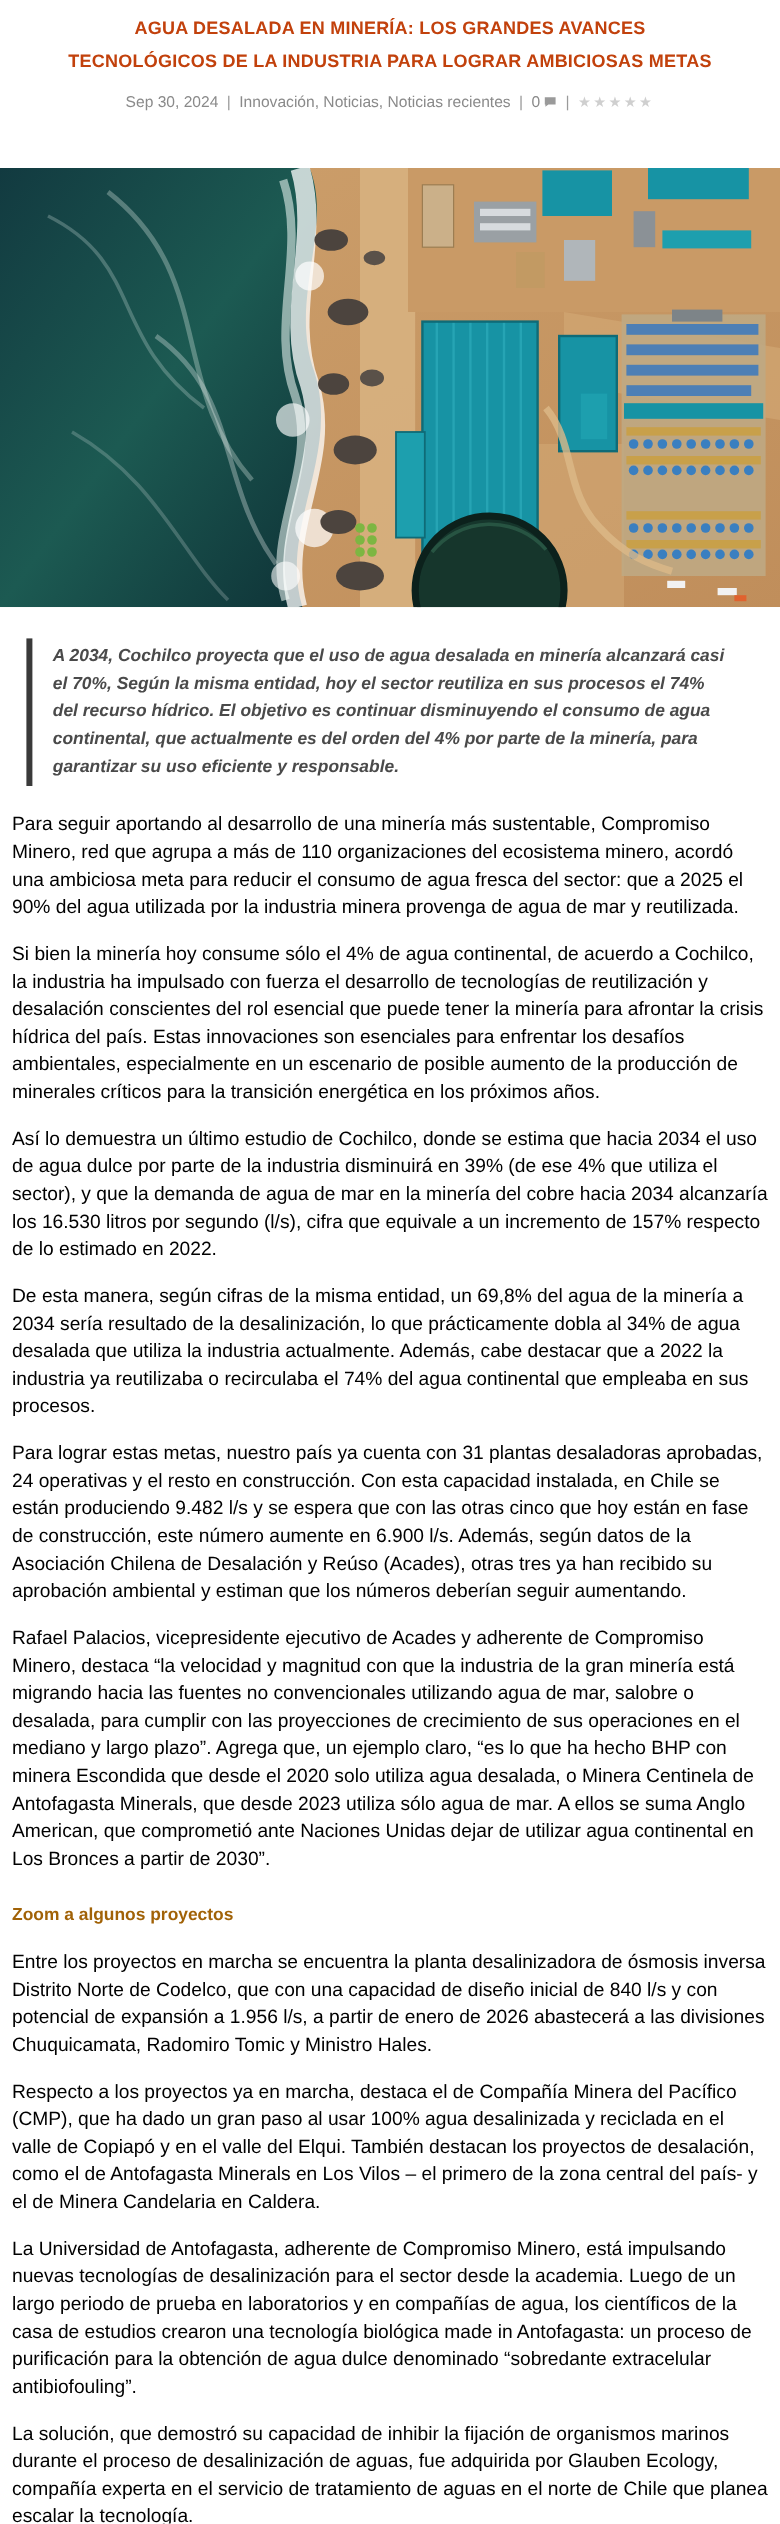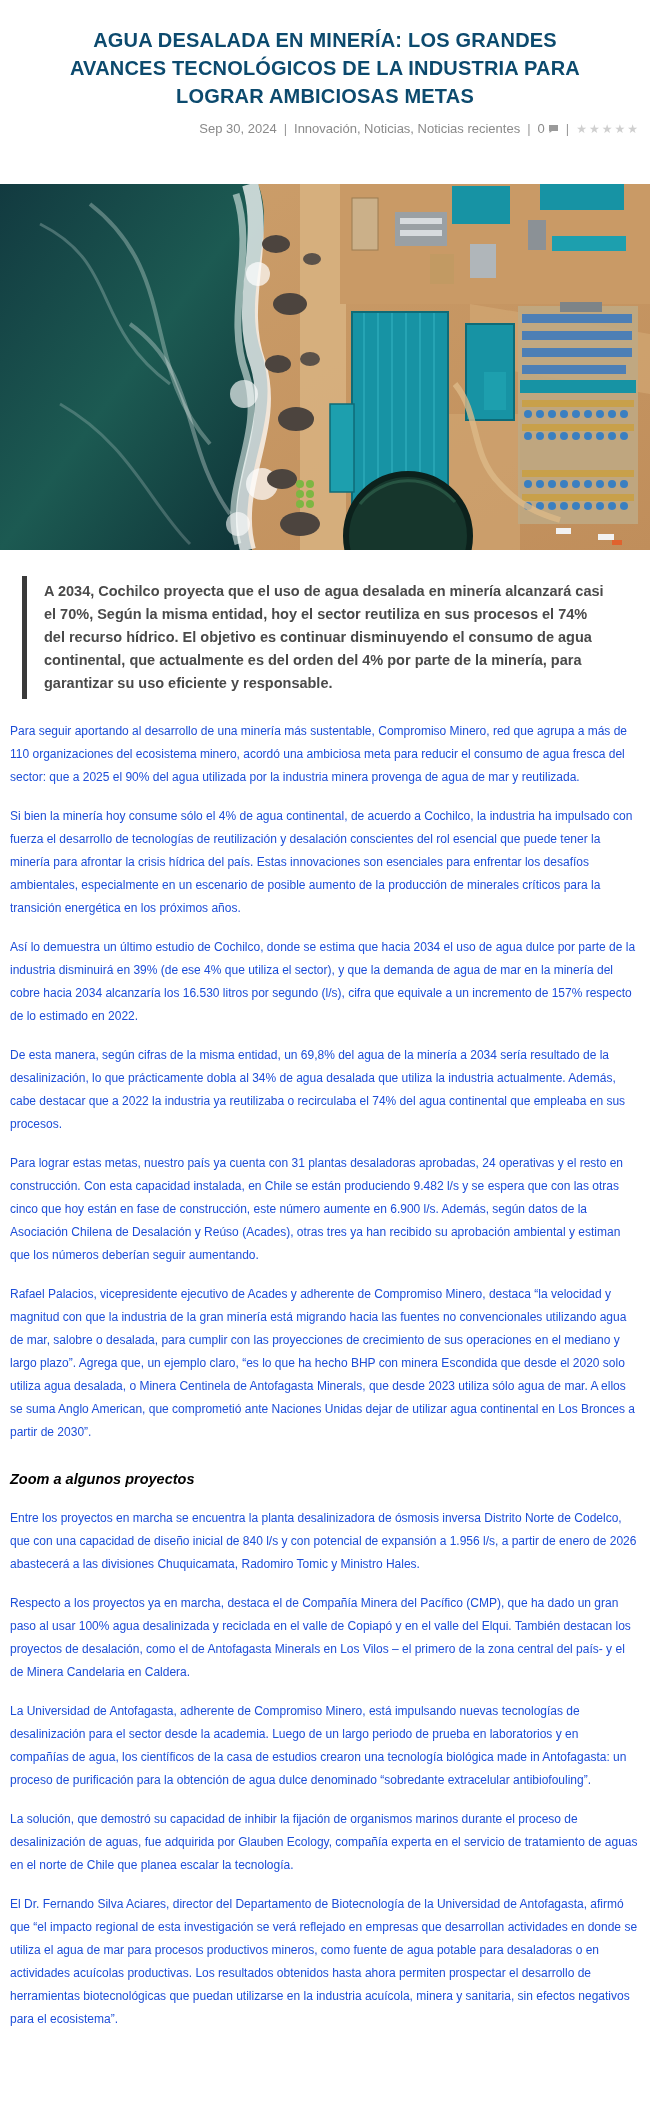--- a/index.html
+++ b/index.html
@@ -4,46 +4,46 @@
 <style>
   html,body{margin:0;padding:0;background:#ffffff;}
   body{
     width:650px;height:2103px;overflow:hidden;
     font-family:"Liberation Sans","DejaVu Sans",sans-serif;
     -webkit-font-smoothing:antialiased;
   }
   .page{width:650px;}
   header.post-header{padding:6px 10px 0;text-align:center;}
   h1.post-title{
-    margin:20px auto 10px;max-width:540px;
-    color:#0c4a6e;font-size:20px;line-height:28px;font-weight:700;
+    margin:4px auto 10px;max-width:540px;
+    color:#c2410c;font-size:15px;line-height:28px;font-weight:700;
     letter-spacing:.2px;text-align:center;
   }
   .post-meta{
-    color:#8a8a8a;font-size:13px;line-height:17px;text-align:right;
+    color:#8a8a8a;font-size:13px;line-height:17px;text-align:center;
     white-space:nowrap;
   }
   .post-meta .sep{margin:0 7px;color:#9a9a9a;}
   .post-meta .cat-link{color:#8a8a8a;text-decoration:none;cursor:pointer;}
   .post-meta .comments{color:#8a8a8a;cursor:pointer;}
   .post-meta .comment-icon{display:inline-block;vertical-align:-1px;margin-left:3px;}
   .post-meta .stars{color:#cfcfcf;font-size:12px;letter-spacing:2px;cursor:pointer;}
   figure.hero{margin:46px 0 26px;padding:0;width:650px;height:366px;overflow:hidden;}
   figure.hero svg{display:block;}
   .content{padding:0 10px;}
   blockquote.lead-quote{
     margin:0 0 21px 12px;
     border-left:5px solid #3a3a3a;
     padding:4px 28px 4px 17px;
     color:#4a4a4a;font-size:14.5px;line-height:23px;
-    font-weight:700;
-  }
-  .content p{margin:16px 0 15px;color:#1d4ed8;font-size:12px;line-height:23px;}
+    font-weight:700;font-style:italic;
+  }
+  .content p{margin:16px 0 15px;color:#000000;font-size:16px;line-height:23px;}
   .content h2{
-    margin:24px 0 15px;color:#000000;font-size:14.5px;line-height:23px;font-weight:700;font-style:italic;
+    margin:24px 0 15px;color:#a16207;font-size:14.5px;line-height:23px;font-weight:700;
   }
 </style>
 </head>
 <body>
 
 <article class="page">
 
   <header class="post-header">
     <h1 class="post-title">AGUA DESALADA EN MINERÍA: LOS GRANDES AVANCES TECNOLÓGICOS DE LA INDUSTRIA PARA LOGRAR AMBICIOSAS METAS</h1>
     <div class="post-meta">

